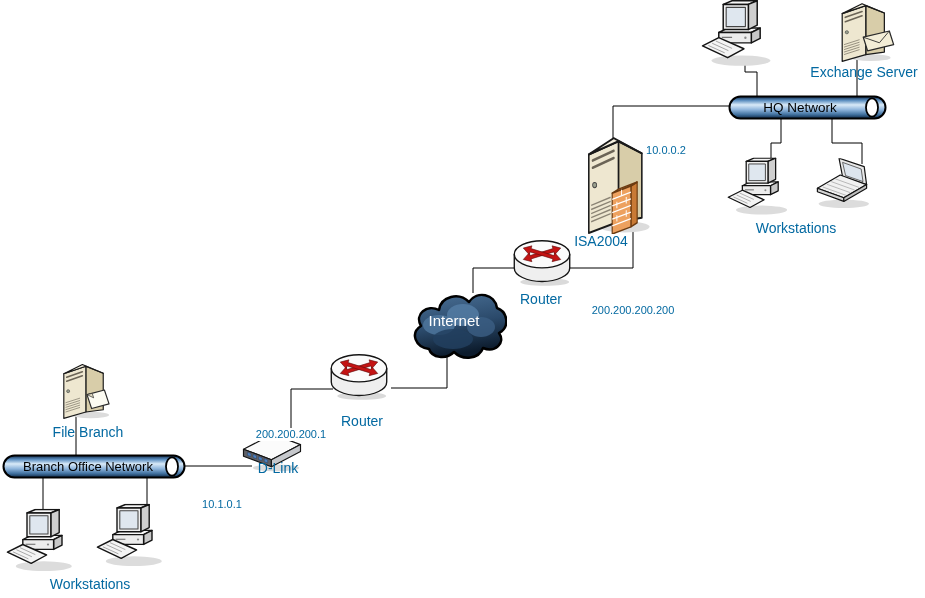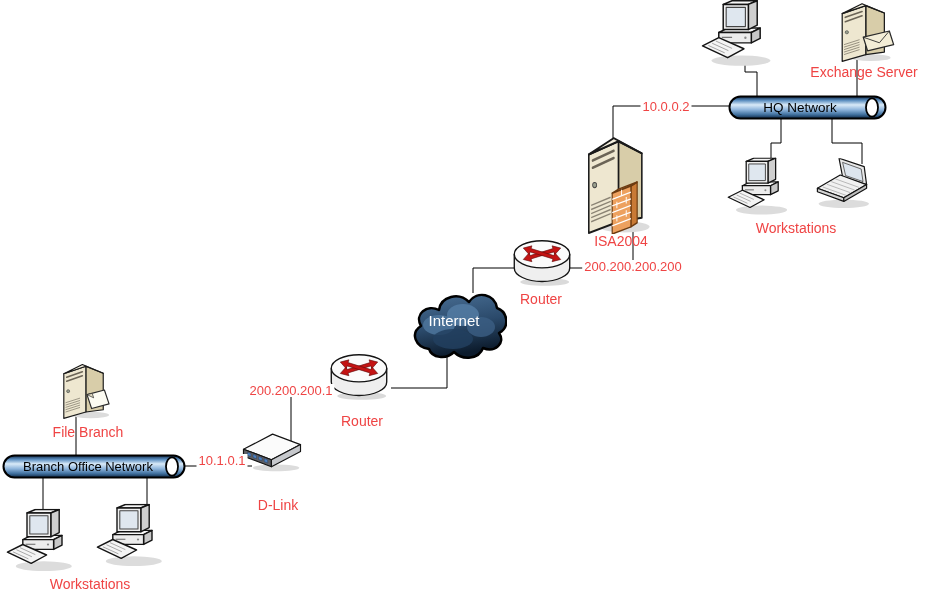--- a/index.html
+++ b/index.html
@@ -1,29 +1,29 @@
 <!DOCTYPE html>
 <html><head>
 <meta charset="utf-8">
 <style>
   html,body{margin:0;padding:0;background:#fff;}
   .canvas{
     position:relative;width:925px;height:598px;background:#fff;overflow:hidden;
-    font-family:"Liberation Sans",sans-serif;color:#ef4444;
+    font-family:"Liberation Sans",sans-serif;color:#0369a1;
   }
   .wires{position:absolute;left:0;top:0;z-index:0;}
   .node{position:absolute;z-index:2;}
   .lbl{
     position:absolute;z-index:3;transform:translateX(-50%);
     font-size:14px;line-height:16px;white-space:nowrap;text-align:center;
   }
   .ip{
     position:absolute;z-index:3;transform:translateX(-50%);
-    font-size:13px;line-height:13px;white-space:nowrap;text-align:center;
-    background:#fff;padding:0 2px;
+    font-size:11px;line-height:13px;white-space:nowrap;text-align:center;
+    background:#fff;padding:0 2px;margin-top:44px;
   }
   svg text{font-family:"Liberation Sans",sans-serif;}
 </style>
 </head>
 <body>
 
 <svg width="0" height="0" style="position:absolute" aria-hidden="true">
   <defs>
     <linearGradient id="pipeG" x1="0" y1="0" x2="0" y2="1">
       <stop offset="0" stop-color="#0f2c4e"></stop>
@@ -200,21 +200,21 @@
       <use href="#sym-laptop"></use>
     </svg>
   <div class="lbl" style="left:796px;top:220px">Workstations</div>
 
   <svg class="node" style="left:581px;top:132px;width:78px;height:102px" viewBox="0 0 100 100" preserveAspectRatio="none">
     <use href="#sym-tower"></use>
       <g>
         <use href="#sym-fw"></use>
       </g>
   </svg>
-  <div class="lbl" style="left:621px;top:233px">ISA2004</div>
+  <div class="lbl" style="left:601px;top:233px">ISA2004</div>
 
   <div class="ip" style="left:633px;top:260px">200.200.200.200</div>
 
   <svg class="node" style="left:512px;top:238px;width:60px;height:50px" viewBox="0 0 110 92">
       <use href="#sym-router"></use>
     </svg>
   <div class="lbl" style="left:541px;top:291px">Router</div>
 
   <svg class="node" style="left:407px;top:285px;width:100px;height:78px" viewBox="0 0 100 78">
     <path d="M22,64 C8,62 3,48 14,41 C7,29 20,19 32,25 C34,11 52,7 62,17 C70,5 88,9 90,23 C101,27 103,42 92,48 C99,58 88,68 76,63 C72,74 56,76 47,67 C39,75 25,73 22,64 Z" fill="url(#cloudG)" stroke="#000" stroke-width="2.5" stroke-linejoin="round"></path>
@@ -228,21 +228,21 @@
   <svg class="node" style="left:329px;top:352px;width:60px;height:50px" viewBox="0 0 110 92">
       <use href="#sym-router"></use>
     </svg>
   <div class="lbl" style="left:362px;top:413px">Router</div>
 
   <div class="ip" style="left:291px;top:384px">200.200.200.1</div>
 
   <svg class="node" style="left:240px;top:427px;width:64px;height:48px" viewBox="0 0 110 74">
       <use href="#sym-dlink"></use>
     </svg>
-  <div class="lbl" style="left:278px;top:497px">D-Link</div>
+  <div class="lbl" style="left:278px;top:460px">D-Link</div>
 
   <div class="ip" style="left:222px;top:454px">10.1.0.1</div>
 
   <svg class="node" style="left:2px;top:454px;width:184px;height:25px" viewBox="0 0 184 25">
     <rect x="1.5" y="1.5" width="181" height="22" rx="11" ry="11" fill="url(#pipeG)" stroke="#000" stroke-width="2"></rect>
     <ellipse cx="170" cy="12.5" rx="6" ry="9.2" fill="#fff" stroke="#000" stroke-width="1.8"></ellipse>
     <text x="86" y="17" text-anchor="middle" font-size="13" fill="#000">Branch Office Network</text>
   </svg>
 
   <svg class="node" style="left:58px;top:360px;width:58px;height:60px" viewBox="0 0 100 100">

